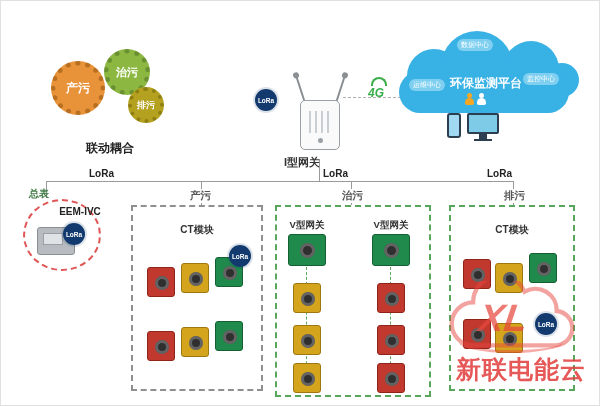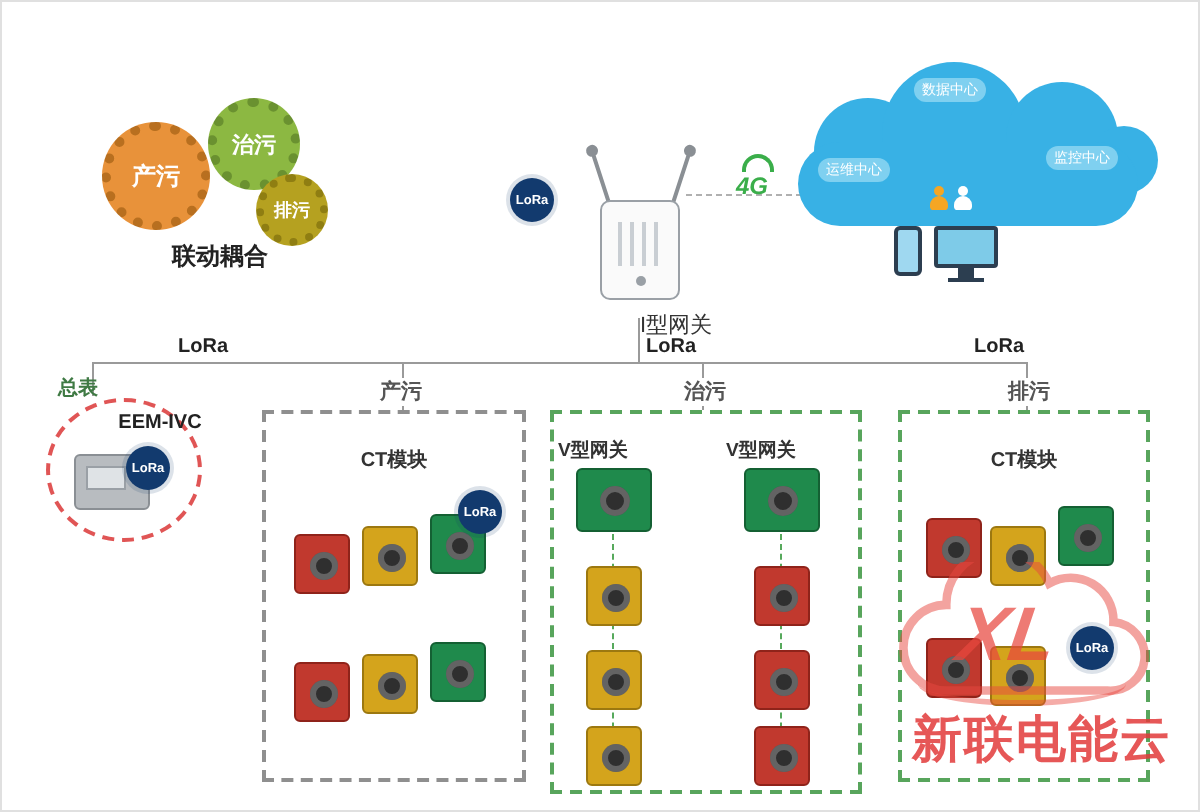--- a/index.html
+++ b/index.html
@@ -2,21 +2,21 @@
 <html><head>
 <meta charset="utf-8">
 <style>
   * { margin:0; padding:0; box-sizing:border-box; }
   html,body { background:#f2f2f2; }
   .canvas {
     position:relative; width:600px; height:406px; background:#ffffff;
     margin:0 auto; overflow:hidden; font-family:"Liberation Sans", sans-serif;
     border:1px solid #e0e0e0;
   }
-  .abs { position:absolute; }
+  .abs { position:absolute;margin-top:20px; }
 
   
   .gear { position:absolute; border-radius:50%; display:flex; align-items:center; justify-content:center;
           color:#fff; font-weight:bold; text-align:center; }
   .gear-produce { left:50px; top:60px; width:54px; height:54px; background:#e8923a; border:5px dotted #b86f1f; font-size:12px; z-index:2;}
   .gear-treat   { left:103px; top:48px; width:46px; height:46px; background:#8cb842; border:5px dotted #6a9130; font-size:11px; z-index:3;}
   .gear-discharge{ left:127px; top:86px; width:36px; height:36px; background:#b5a120; border:4px dotted #8f7e12; font-size:9px; z-index:4;}
   .coupling-caption { left:72px; top:119px; width:74px; text-align:center; font-size:12px; font-weight:bold; color:#222; }
 
   
@@ -32,21 +32,21 @@
   
   .gw-body { position:absolute; left:299px; top:99px; width:40px; height:50px; background:#fafafa;
              border:1px solid #9aa0a6; border-radius:5px; z-index:3;}
   .gw-slots { position:absolute; left:8px; top:10px; width:24px; height:22px;
               background:repeating-linear-gradient(90deg,#c9ced3 0 2px, transparent 2px 6px); }
   .gw-dot { position:absolute; left:17px; bottom:6px; width:5px; height:5px; border-radius:50%; background:#9aa0a6; }
   .ant { position:absolute; width:2px; height:27px; background:#8a8f94; border-radius:1px; z-index:2;}
   .ant::before { content:""; position:absolute; left:-2px; top:-5px; width:6px; height:6px; border-radius:50%; background:#8a8f94; }
   .ant-l { left:303px; top:75px; transform:rotate(-18deg); transform-origin:bottom center; }
   .ant-r { left:334px; top:75px; transform:rotate(18deg); transform-origin:bottom center; }
-  .gw-label { position:absolute; left:283px; top:154px; width:72px; text-align:right; font-size:11px; color:#333; font-weight:normal; }
+  .gw-label { position:absolute; left:283px; top:154px; width:72px; text-align:left; font-size:11px; color:#333; font-weight:bold; }
 
   .sig-arc { position:absolute; left:370px; top:76px; width:16px; height:9px; border:2px solid #3aae4a; border-bottom:none; border-radius:9px 9px 0 0; }
   .g4 { position:absolute; left:367px; top:85px; font-size:12px; font-weight:bold; color:#3aae4a; font-style:italic; }
 
   
   .cloud { position:absolute; left:396px; top:26px; width:178px; height:98px; z-index:1; }
   .cloud .puff { position:absolute; background:#38b1e5; border-radius:50%; }
   .cloud .base { position:absolute; left:2px; top:44px; width:170px; height:42px; background:#38b1e5; border-radius:21px; }
   .cloud-title { position:absolute; left:0; right:0; top:48px; text-align:center; color:#fff; font-size:12px; font-weight:bold; z-index:3;}
   .cloud-badge { position:absolute; background:#7fd0f0; color:#fff; font-size:7px; padding:1px 4px; border-radius:7px; z-index:3; white-space:nowrap;}
@@ -81,21 +81,21 @@
   
   .ct { position:absolute; width:28px; height:30px; border-radius:3px; z-index:5;}
   .ct::after { content:""; position:absolute; left:7px; top:8px; width:14px; height:14px; border-radius:50%;
                background:#2f2f2f; box-shadow:inset 0 0 0 3px rgba(255,255,255,.25); }
   .ct.red    { background:#c1392e; border:1px solid #8f231a; }
   .ct.yellow { background:#d4a41c; border:1px solid #9c7810; }
   .ct.green  { background:#1f8a4c; border:1px solid #146033; }
   .vgw { position:absolute; width:38px; height:32px; border-radius:3px; background:#1f8a4c; border:1px solid #146033; z-index:5;}
   .vgw::after { content:""; position:absolute; left:11px; top:8px; width:15px; height:15px; border-radius:50%;
                 background:#2f2f2f; box-shadow:inset 0 0 0 3px rgba(255,255,255,.25); }
-  .vgw-label { position:absolute; font-size:9.5px; font-weight:bold; color:#333; width:56px; text-align:left; }
+  .vgw-label { position:absolute; font-size:9.5px; font-weight:bold; color:#333; width:56px; text-align:center; }
 
   
   .wm { position:absolute; z-index:8; pointer-events:none; }
   .wm-xl { left:478px; top:296px; font-size:38px; font-weight:bold; font-style:italic; color:rgba(232,71,63,.72); transform:skewX(-8deg); }
   .wm-swoosh { left:458px; top:330px; width:104px; height:22px; border-bottom:3px solid rgba(232,71,63,.45); border-radius:50%; }
   .wm-text { left:438px; top:352px; width:164px; text-align:center; font-size:25px; font-weight:bold; color:rgba(226,58,58,.85); letter-spacing:1px; }
 </style>
 </head>
 <body>
 
@@ -128,20 +128,21 @@
 
   <div class="cloud">
     <div class="puff" style="left:10px; top:22px; width:54px; height:54px;"></div>
     <div class="puff" style="left:44px; top:4px; width:72px; height:72px;"></div>
     <div class="puff" style="left:106px; top:14px; width:56px; height:56px;"></div>
     <div class="puff" style="left:148px; top:36px; width:34px; height:34px;"></div>
     <div class="base"></div>
     <div class="cloud-badge" style="left:60px; top:12px;">数据中心</div>
     <div class="cloud-badge" style="left:12px; top:52px;">运维中心</div>
     <div class="cloud-badge" style="left:126px; top:46px;">监控中心</div>
+    <div class="cloud-title">环保监测平台</div>
     <div class="person p-orange" style="left:68px; top:66px;">
         <span class="head"></span>
         <span class="bod"></span>
       </div>
     <div class="person p-white" style="left:80px; top:66px;">
         <span class="head"></span>
         <span class="bod"></span>
       </div>
   </div>
   <div class="phone"></div>

